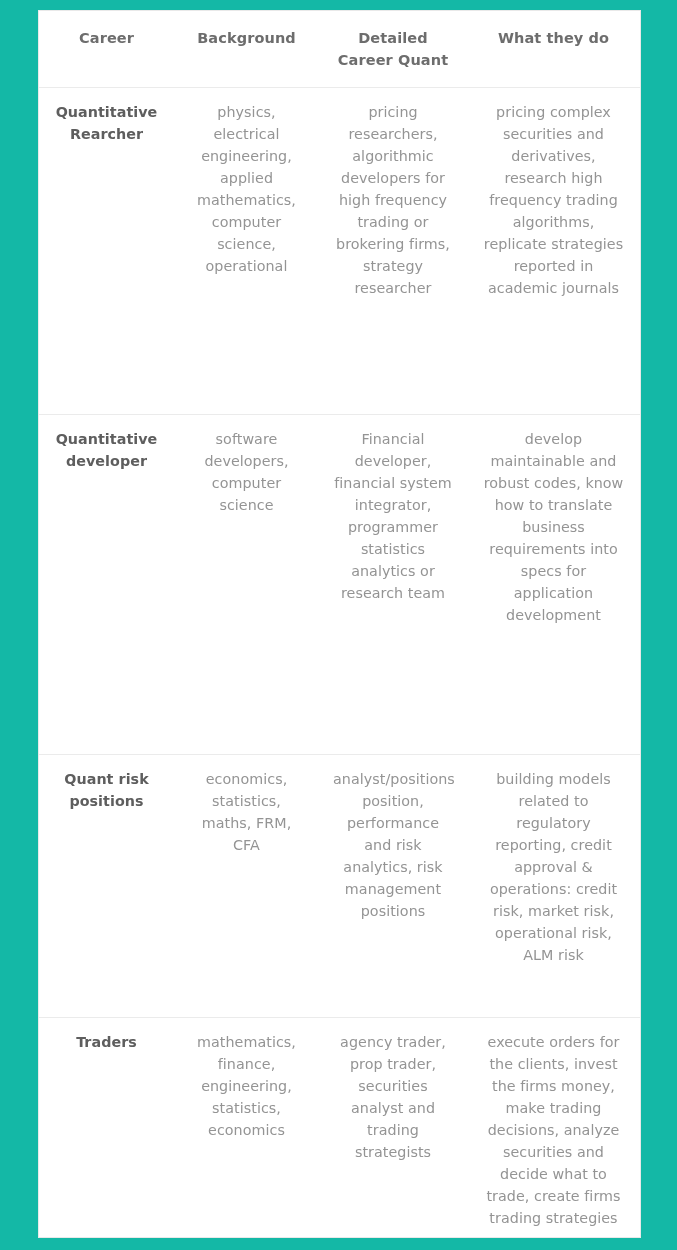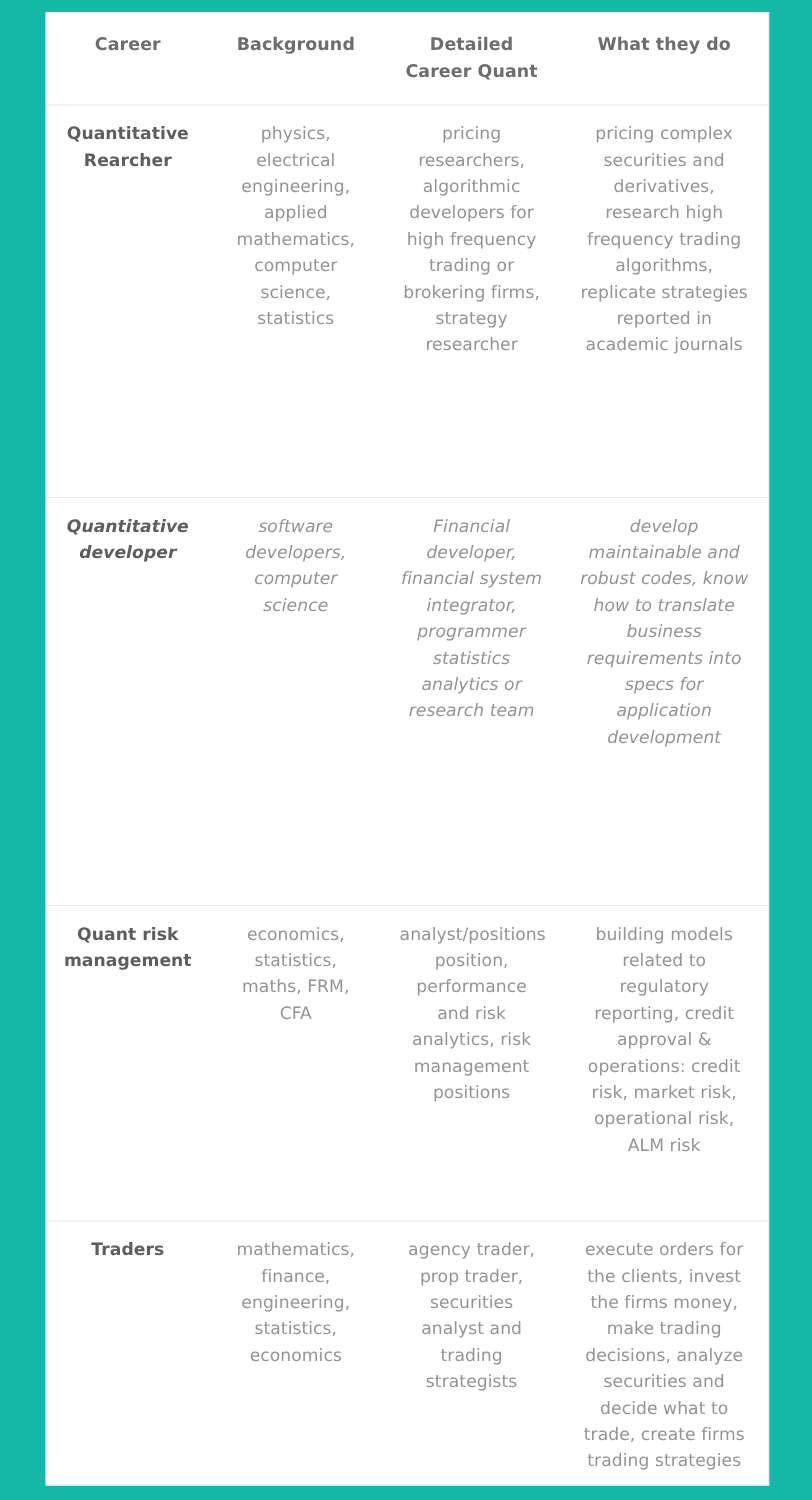--- a/index.html
+++ b/index.html
@@ -73,21 +73,21 @@
   }
 
   table.careers tbody td.career-cell {
     font-weight: bold;
     color: #5e5e5e;
     padding-left: 14px;
   }
 
   
   tr[data-row="0"] td { height: 300px; }
-  tr[data-row="1"] td { height: 313px; font-style: italic; }
+  tr[data-row="1"] td { height: 313px; }
   tr[data-row="2"] td { height: 236px; }
   tr[data-row="3"] td { height: 255px; }
 </style>
 </head>
 <body>
 
 <div class="page">
   <div class="table-wrap">
     <table class="careers">
       <colgroup>
@@ -100,32 +100,32 @@
         <tr>
           <th>Career</th>
           <th>Background</th>
           <th>Detailed Career Quant</th>
           <th>What they do</th>
         </tr>
       </thead>
       <tbody>
         <tr data-row="0">
           <td class="career-cell">Quantitative Rearcher</td>
-          <td>physics, electrical engineering, applied mathematics, computer science, statistics</td>
+          <td>physics, electrical engineering, applied mathematics, computer science, operational</td>
           <td>pricing researchers, algorithmic developers for high frequency trading or brokering firms, strategy researcher</td>
           <td>pricing complex securities and derivatives, research high frequency trading algorithms, replicate strategies reported in academic journals</td>
         </tr>
         <tr data-row="1">
           <td class="career-cell">Quantitative developer</td>
           <td>software developers, computer science</td>
           <td>Financial developer, financial system integrator, programmer statistics analytics or research team</td>
           <td>develop maintainable and robust codes, know how to translate business requirements into specs for application development</td>
         </tr>
         <tr data-row="2">
-          <td class="career-cell">Quant risk management</td>
+          <td class="career-cell">Quant risk positions</td>
           <td>economics, statistics, maths, FRM, CFA</td>
           <td>analyst/positions position, performance and risk analytics, risk management positions</td>
           <td>building models related to regulatory reporting, credit approval &amp; operations: credit risk, market risk, operational risk, ALM risk</td>
         </tr>
         <tr data-row="3">
           <td class="career-cell">Traders</td>
           <td>mathematics, finance, engineering, statistics, economics</td>
           <td>agency trader, prop trader, securities analyst and trading strategists</td>
           <td>execute orders for the clients, invest the firms money, make trading decisions, analyze securities and decide what to trade, create firms trading strategies</td>
         </tr>

